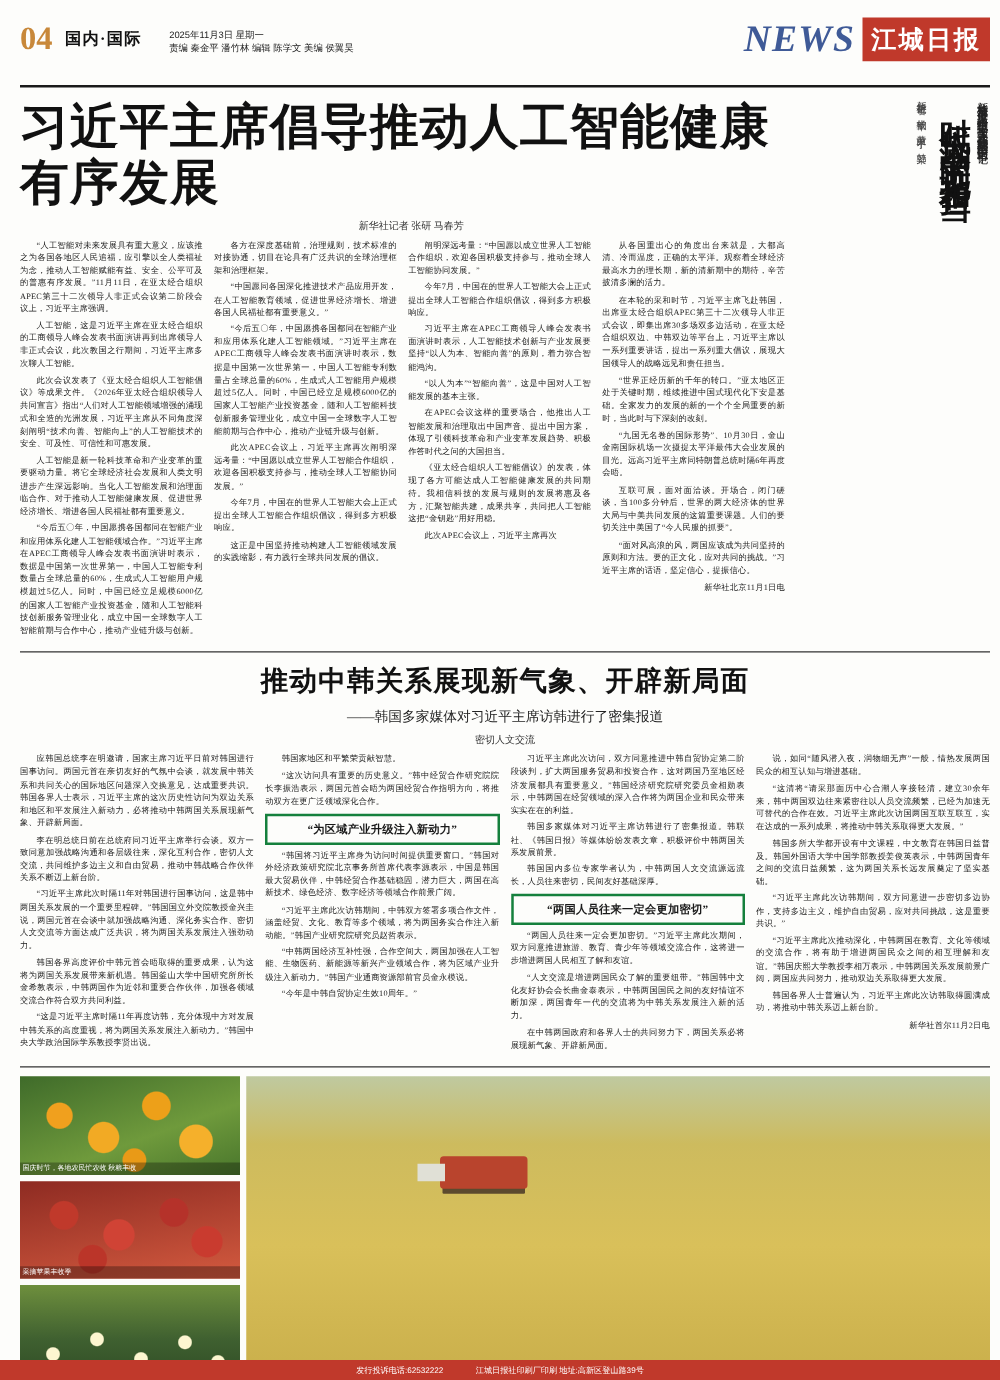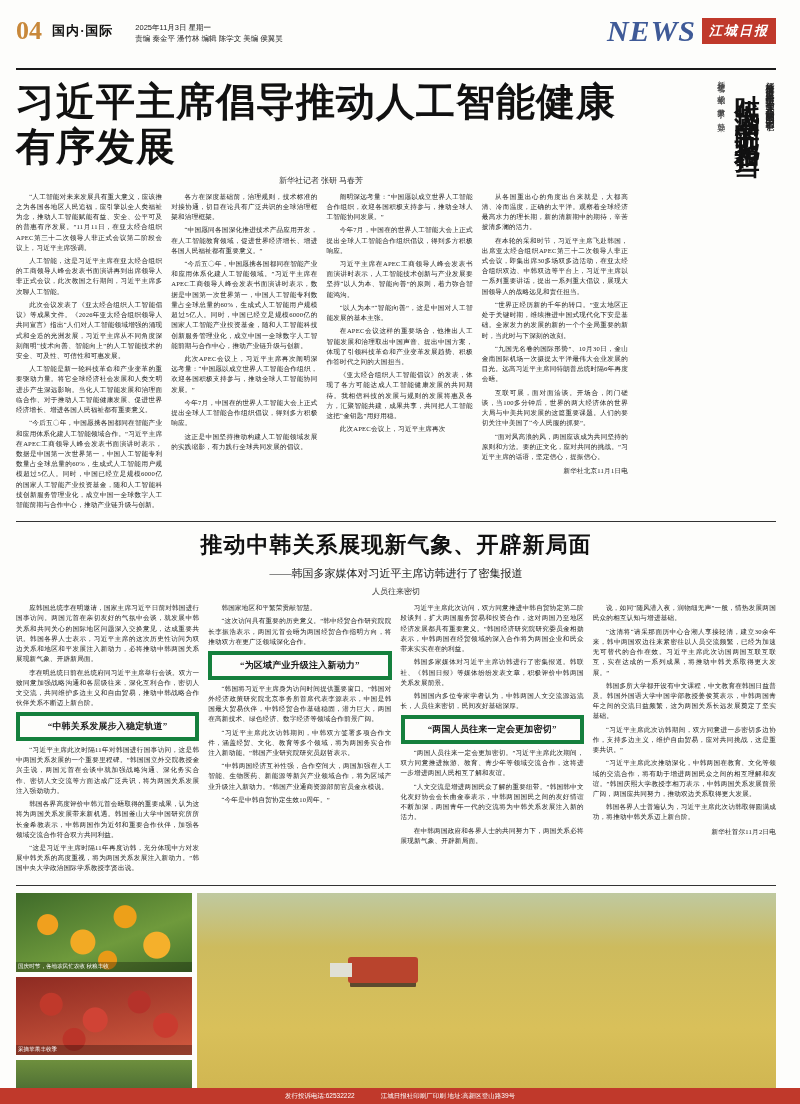--- a/index.html
+++ b/index.html
@@ -8,21 +8,21 @@
     background:#ffffff;
     font-family:"Liberation Serif","DejaVu Serif",serif;
     color:#111;
     overflow:hidden;
     position:relative;
   }
   .page{
     position:relative;
     width:800px;height:1104px;
     box-sizing:border-box;
-    padding:14px 24px 0 16px;
+    padding:14px 8px 0 16px;
     background:#fdfdfb;
   }
   
   .masthead{
     position:relative;
     height:54px;
     border-bottom:2px solid #1a1a1a;
     display:flex;align-items:flex-start;
   }
   .page-num{
@@ -39,22 +39,22 @@
   .mast-right{
     margin-left:auto;display:flex;align-items:center;gap:6px;
   }
   .news-word{
     font-family:"Liberation Serif",serif;
     font-size:30px;font-style:italic;font-weight:bold;color:#2f4d8f;letter-spacing:1px;
     opacity:.92;
     text-align:center;
   }
   .paper-logo{
-    background:#c0392b;color:#fff;font-size:13px;font-weight:bold;
-    padding:4px 7px;letter-spacing:2px;font-style:italic;
+    background:#c0392b;color:#fff;font-size:20px;font-weight:bold;
+    padding:4px 7px;letter-spacing:2px;
   }
   
   .headline-wrap{margin-top:10px;position:relative;}
   .headline{
     font-size:39px;font-weight:bold;letter-spacing:1px;line-height:1.15;
     margin:0;padding-right:150px;
   }
   .byline{
     text-align:center;font-size:8px;margin:5px 0 6px 0;color:#333;
     padding-right:150px;
@@ -93,21 +93,21 @@
   .h2-wrap{text-align:center;margin-top:8px;}
   .h2{
     font-size:22px;font-weight:bold;letter-spacing:1px;margin:4px;
   }
   .h2-sub{
     font-size:11px;margin:6px 0 0 0;color:#222;
   }
   .h2-byline{font-size:8px;margin:5px 0 6px 0;color:#333;}
   
   .hl{
-    border:4px solid #15803d;padding:4px 5px;margin:4px 0;
+    border:2px solid #15803d;padding:4px 5px;margin:4px 0;
     font-weight:bold;font-size:9px;text-align:center;text-indent:0;line-height:1.4;
   }
   
   .photo-sep{border-top:1px solid #333;margin-top:8px;}
   .photos{display:flex;gap:5px;margin-top:7px;height:246px;}
   .photo-left{display:flex;flex-direction:column;gap:5px;width:176px;}
   .ph{position:relative;overflow:hidden;}
   .ph .cap{
     position:absolute;left:0;right:0;bottom:0;font-size:5.6px;color:#fff;
     background:rgba(0,0,0,.3);padding:1px 2px;
@@ -239,28 +239,27 @@
         <p>“面对风高浪的风，两国应该成为共同坚持的原则和方法。要的正文化，应对共同的挑战。”习近平主席的话语，坚定信心，提振信心。</p>
         <p class="endline">新华社北京11月1日电</p>
       </div>
     </div>
   </div>
 
   <div class="sep"></div>
   <div class="h2-wrap">
     <h2 class="h2">推动中韩关系展现新气象、开辟新局面</h2>
     <div class="h2-sub">——韩国多家媒体对习近平主席访韩进行了密集报道</div>
-    <div class="h2-byline">人员往来密切</div>
+    <div class="h2-byline">密切人文交流</div>
   </div>
 
   <div class="cols">
     <div class="col">
       <p>应韩国总统李在明邀请，国家主席习近平日前对韩国进行国事访问。两国元首在亲切友好的气氛中会谈，就发展中韩关系和共同关心的国际地区问题深入交换意见，达成重要共识。韩国各界人士表示，习近平主席的这次历史性访问为双边关系和地区和平发展注入新动力，必将推动中韩两国关系展现新气象、开辟新局面。</p>
       <p>李在明总统日前在总统府同习近平主席举行会谈。双方一致同意加强战略沟通和各层级往来，深化互利合作，密切人文交流，共同维护多边主义和自由贸易，推动中韩战略合作伙伴关系不断迈上新台阶。</p>
-      <div class="hl">“中韩关系发展步入稳定轨道”</div>
       <p>“习近平主席此次时隔11年对韩国进行国事访问，这是韩中两国关系发展的一个重要里程碑。”韩国国立外交院教授金兴圭说，两国元首在会谈中就加强战略沟通、深化务实合作、密切人文交流等方面达成广泛共识，将为两国关系发展注入强劲动力。</p>
       <p>韩国各界高度评价中韩元首会晤取得的重要成果，认为这将为两国关系发展带来新机遇。韩国釜山大学中国研究所所长金希教表示，中韩两国作为近邻和重要合作伙伴，加强各领域交流合作符合双方共同利益。</p>
       <p>“这是习近平主席时隔11年再度访韩，充分体现中方对发展中韩关系的高度重视，将为两国关系发展注入新动力。”韩国中央大学政治国际学系教授李贤出说。</p>
     </div>
     <div class="col">
       <p>韩国家地区和平繁荣贡献智慧。</p>
       <p>“这次访问具有重要的历史意义。”韩中经贸合作研究院院长李振浩表示，两国元首会晤为两国经贸合作指明方向，将推动双方在更广泛领域深化合作。</p>
       <div class="hl">“为区域产业升级注入新动力”</div>
       <p>“韩国将习近平主席身为访问时间提供重要窗口。”韩国对外经济政策研究院北京事务所首席代表李源表示，中国是韩国最大贸易伙伴，中韩经贸合作基础稳固，潜力巨大，两国在高新技术、绿色经济、数字经济等领域合作前景广阔。</p>
       <p>“习近平主席此次访韩期间，中韩双方签署多项合作文件，涵盖经贸、文化、教育等多个领域，将为两国务实合作注入新动能。”韩国产业研究院研究员赵哲表示。</p>

